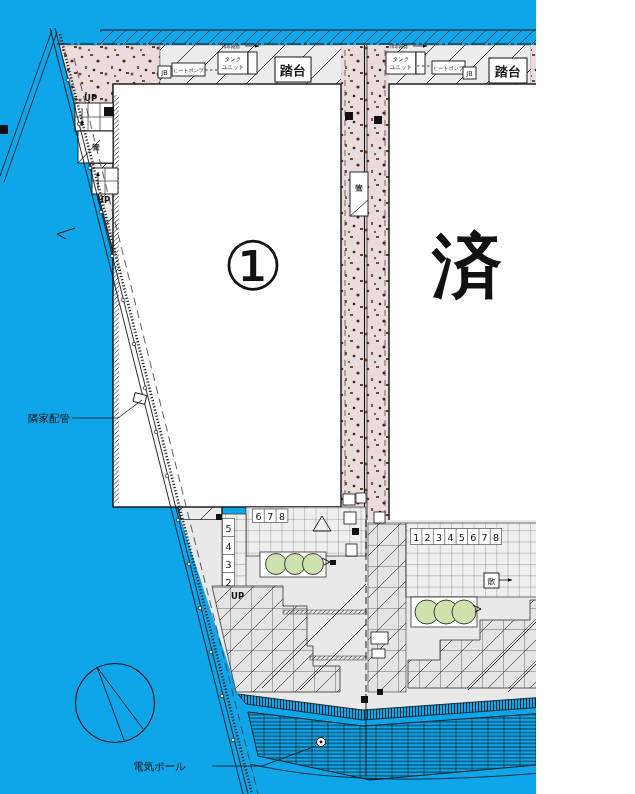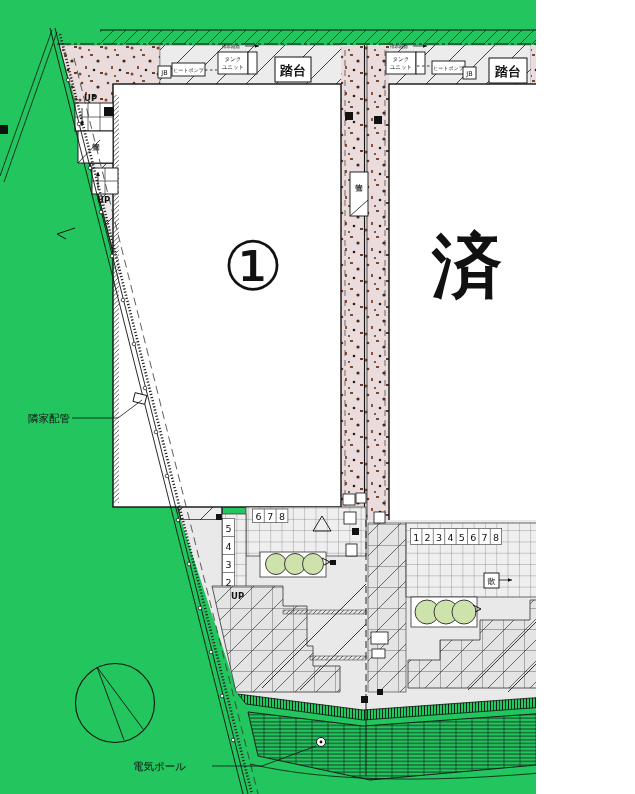--- a/index.html
+++ b/index.html
@@ -1,16 +1,16 @@
 <!DOCTYPE html>
 <html><head>
 <meta charset="utf-8">
 <style>
   html,body{margin:0;padding:0;background:#fff;}
-  .stage{position:relative;width:536px;height:794px;background:#22c55e;overflow:hidden;
+  .stage{position:relative;width:536px;height:794px;background:#0ea5e9;overflow:hidden;
          font-family:"DejaVu Sans",sans-serif;}
   svg{display:block;}
   text{font-family:"DejaVu Sans",sans-serif;fill:#111;}
   .kanji-big{font-family:"DejaVu Serif",serif;font-weight:bold;}
   .vtext{writing-mode:vertical-rl;text-orientation:upright;}
 </style>
 </head>
 <body>
 
 <div class="stage">

